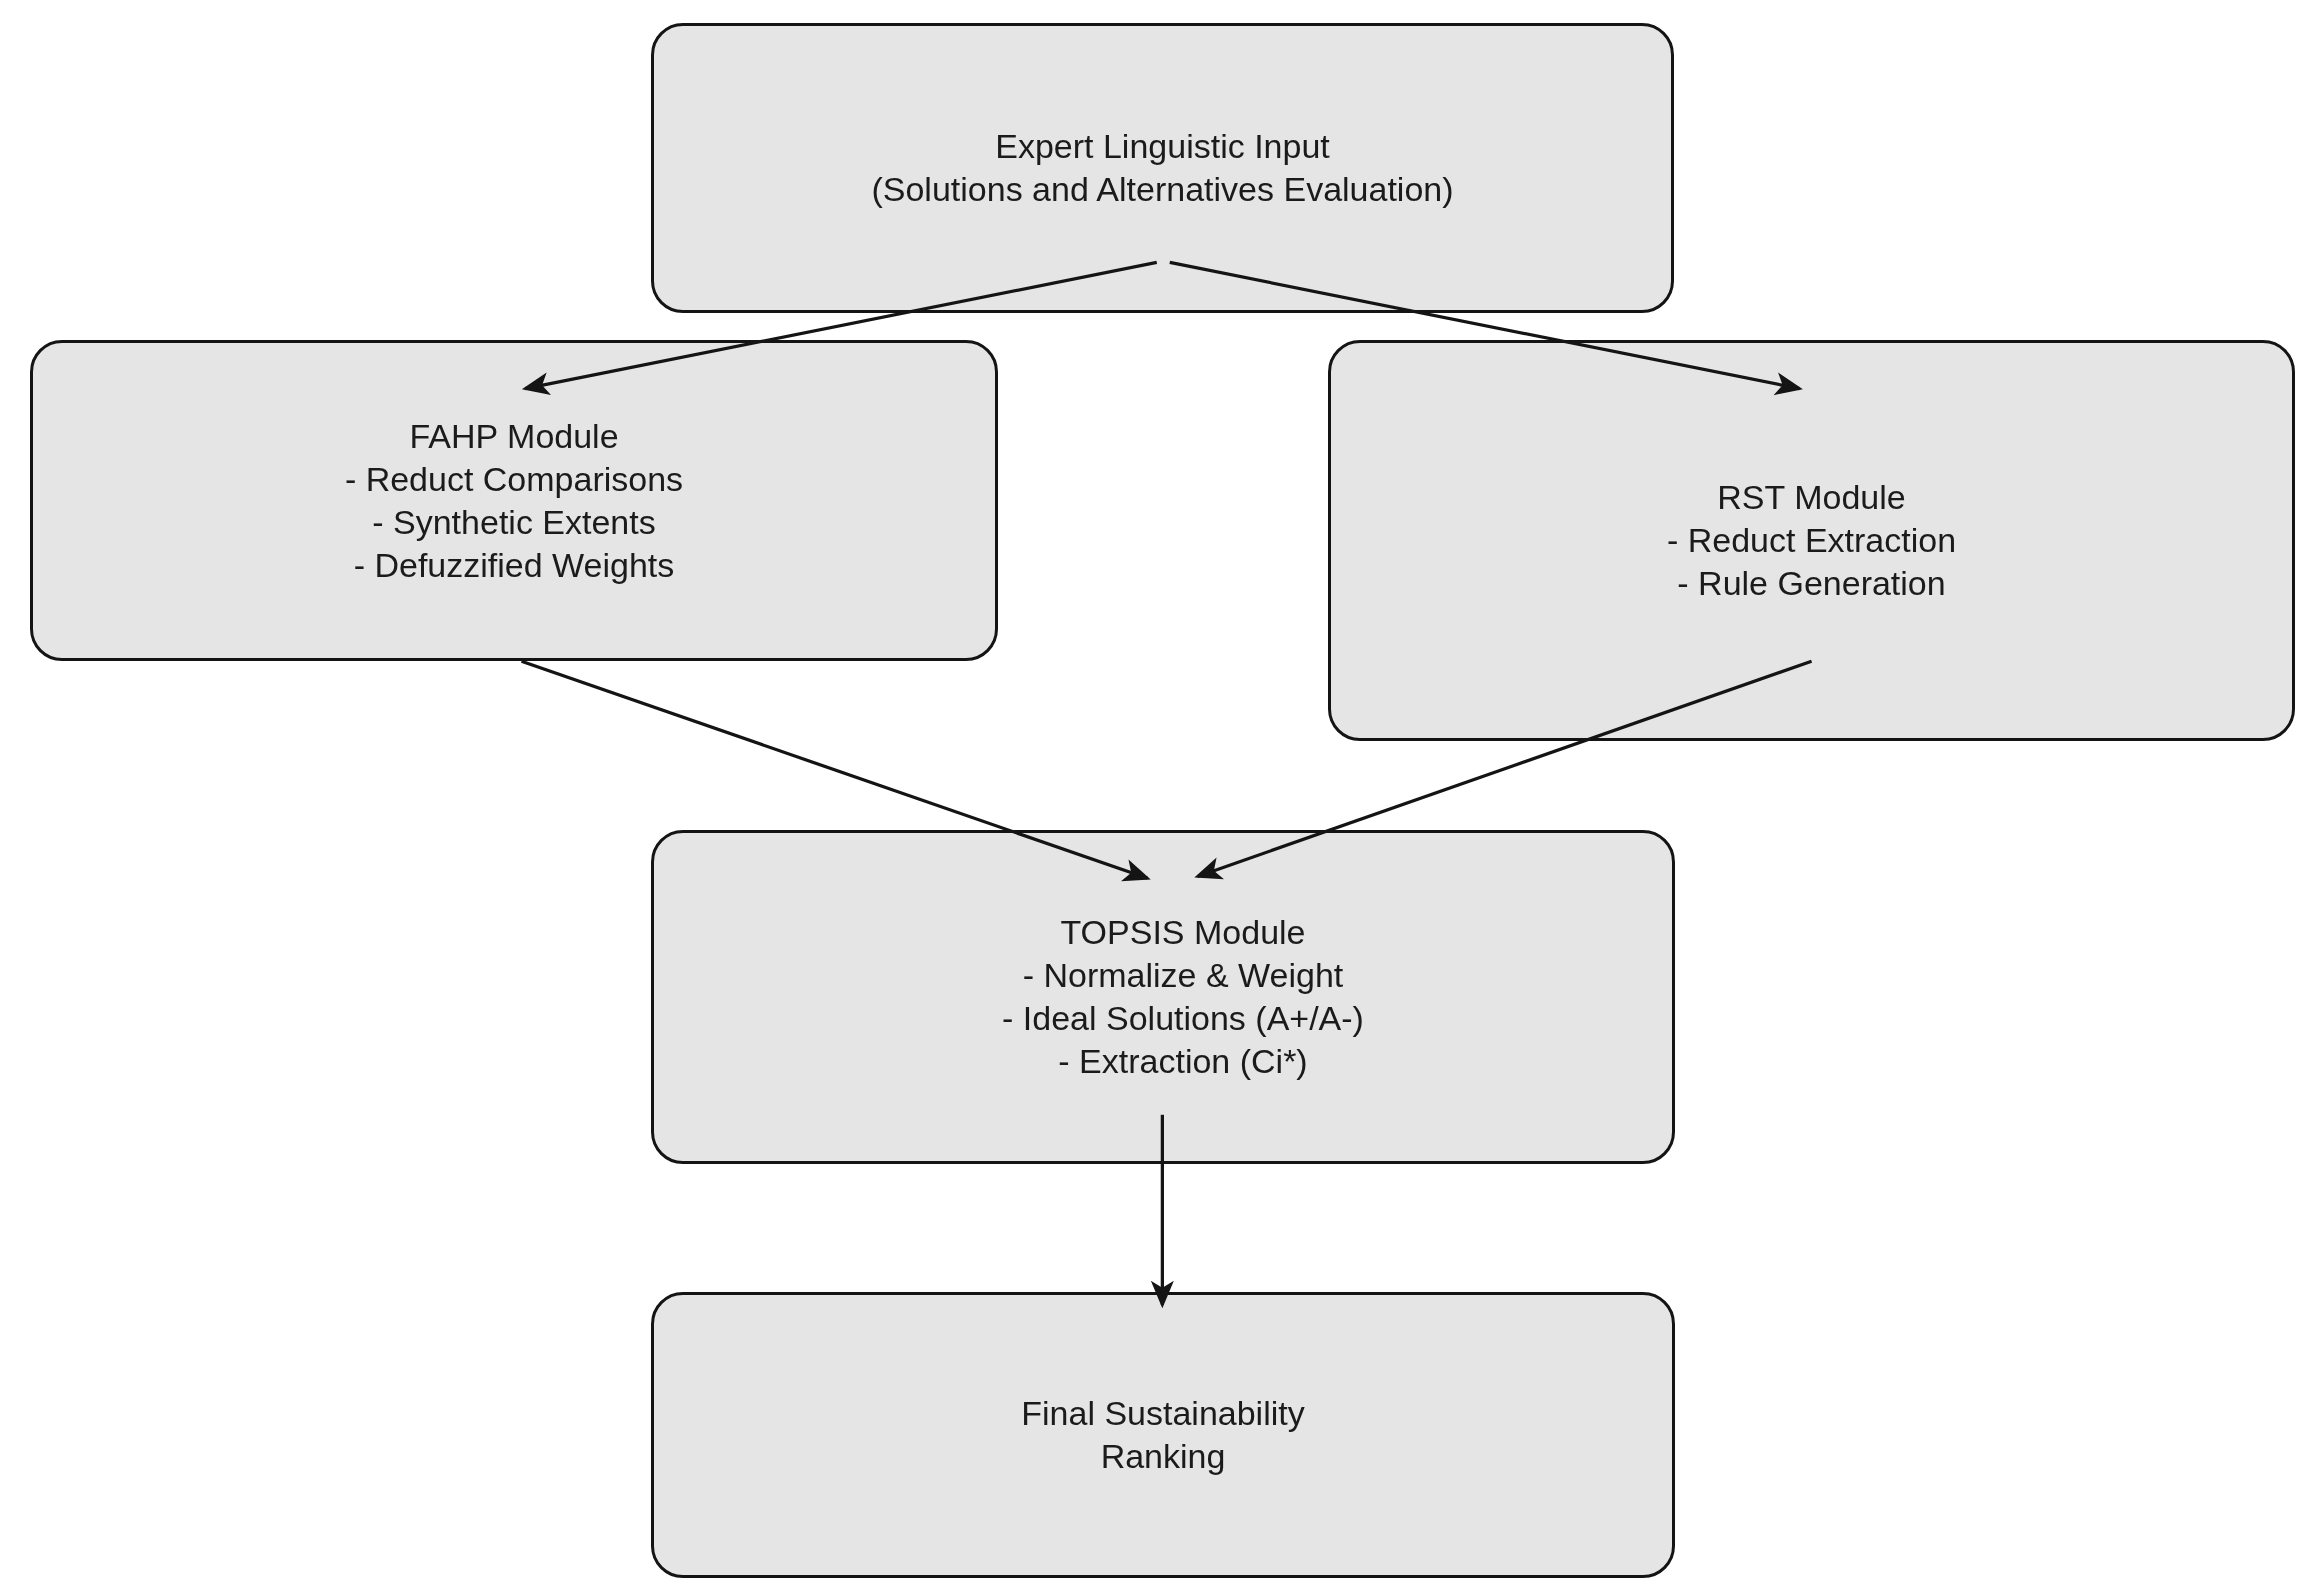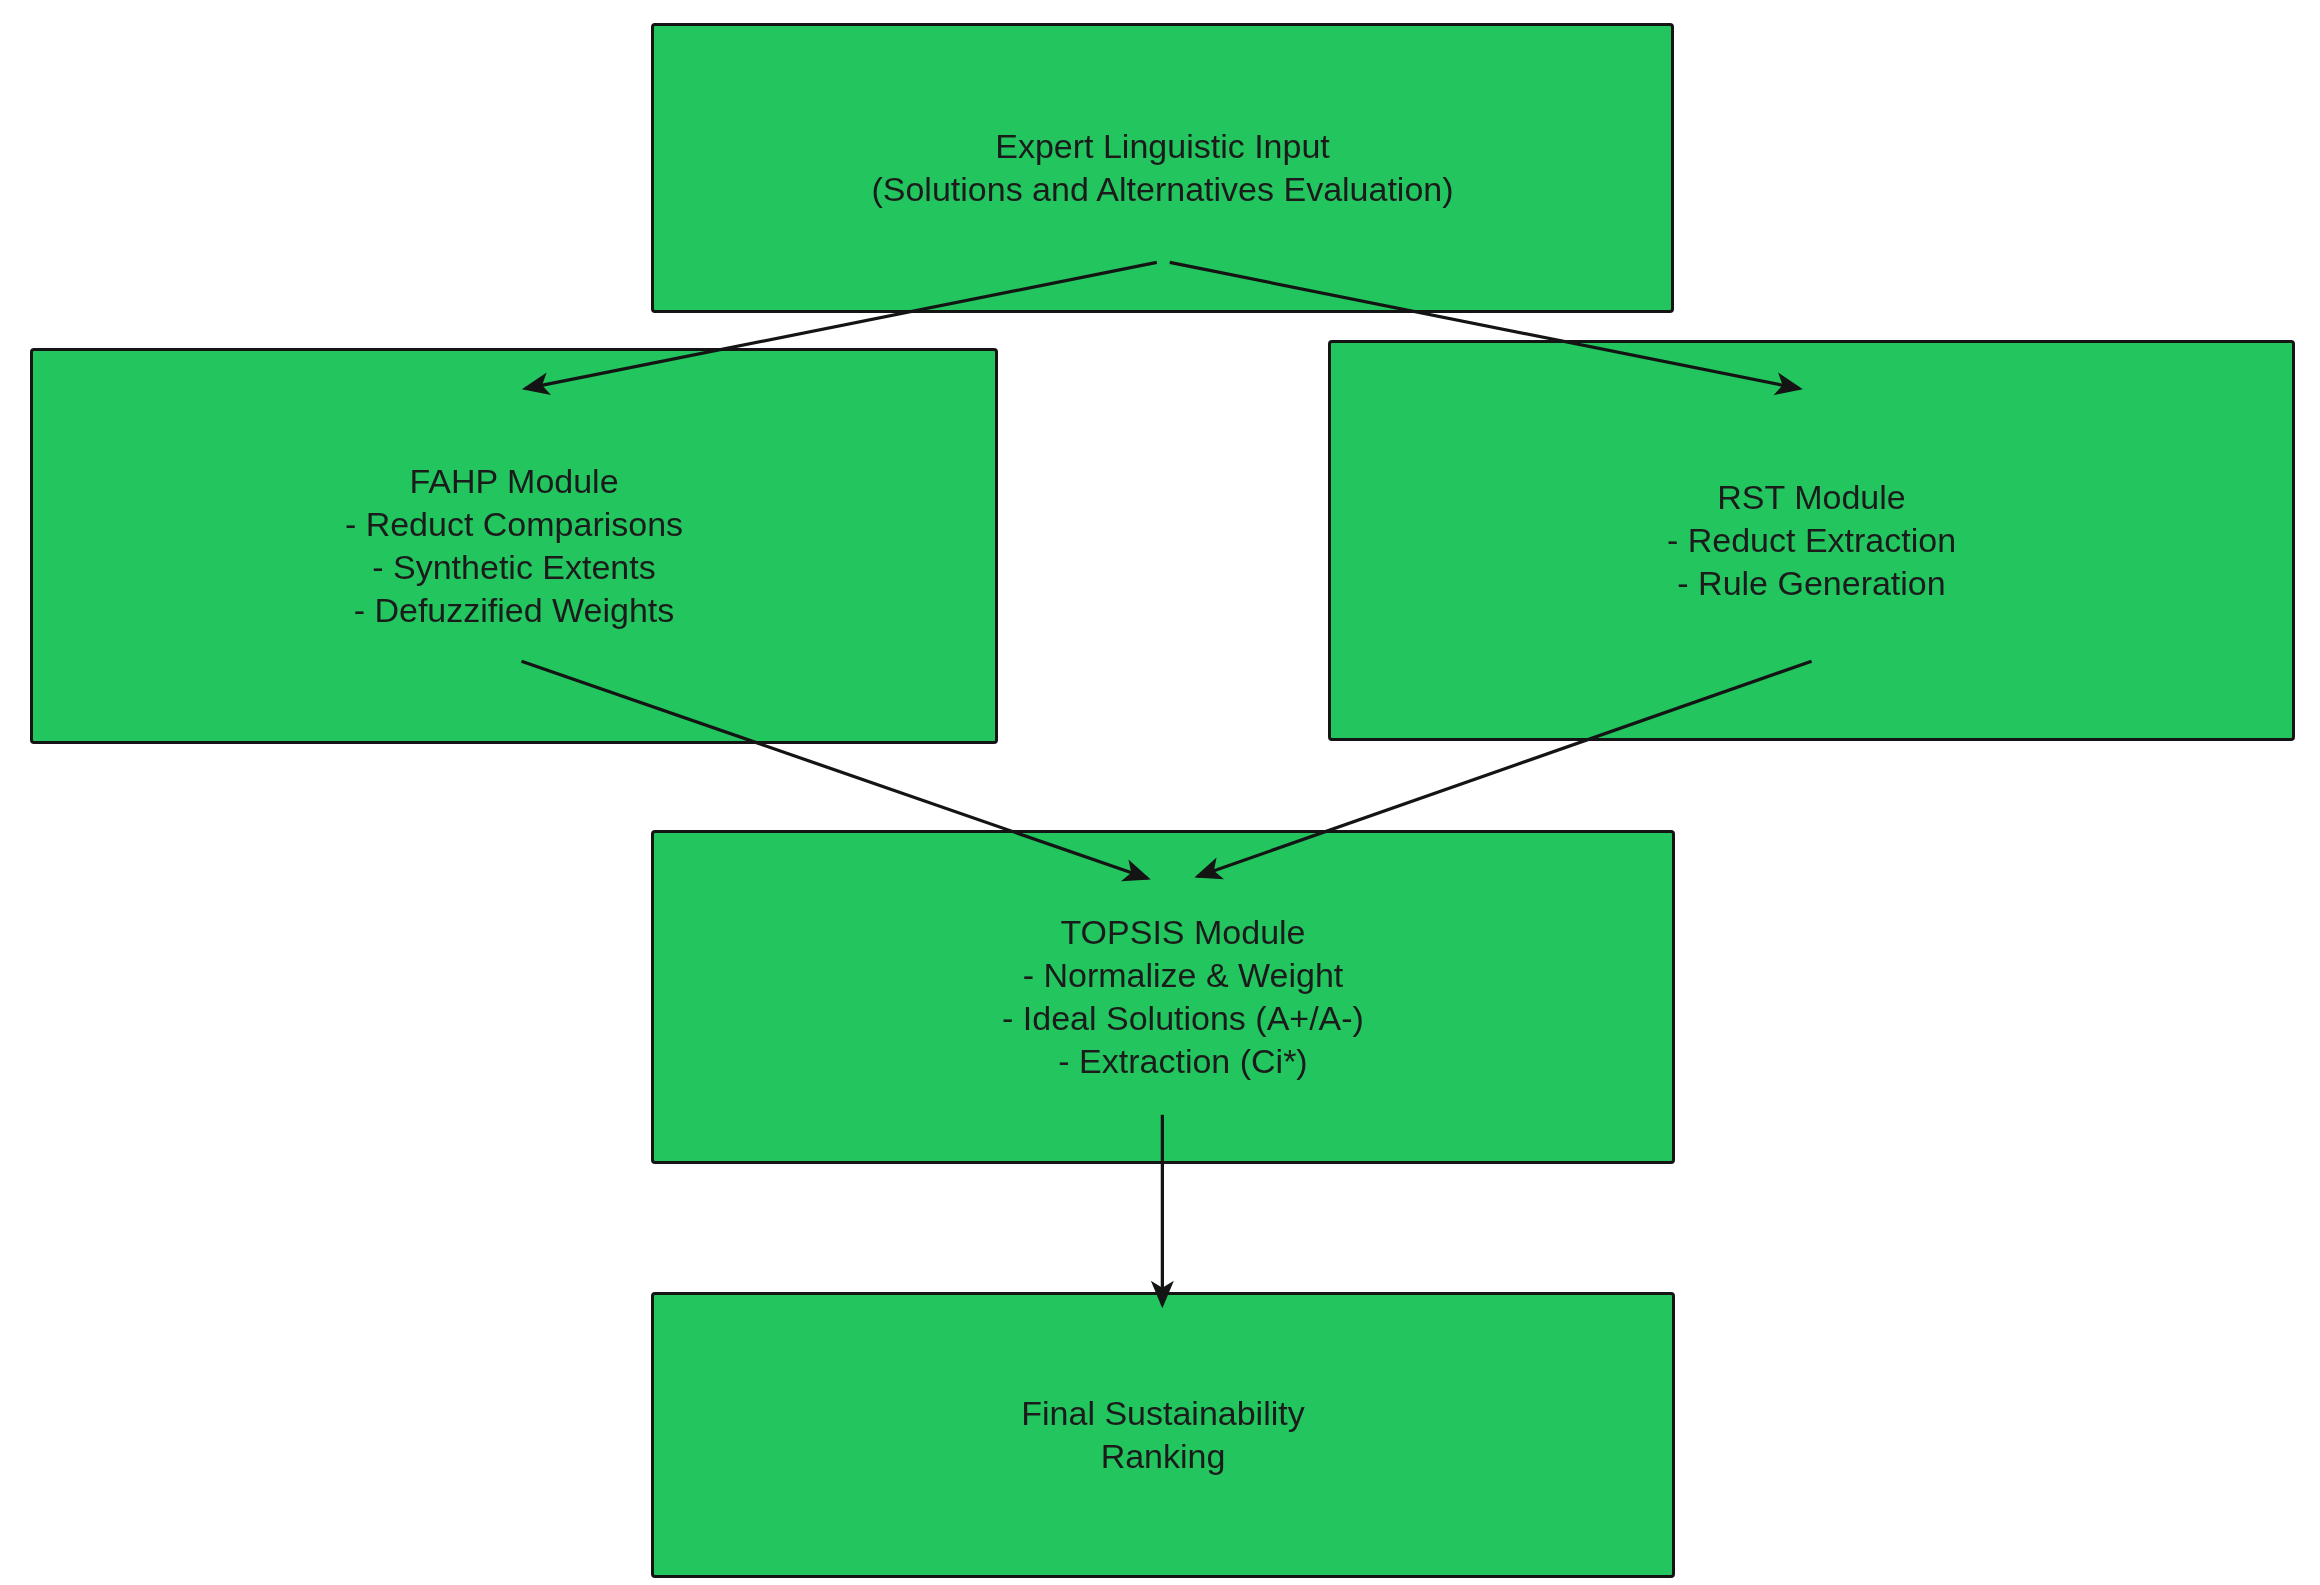--- a/index.html
+++ b/index.html
@@ -12,36 +12,36 @@
     width: 2321px;
     height: 1585px;
     background: #ffffff;
     font-family: "Liberation Sans", sans-serif;
     color: #1b1b1b;
     overflow: hidden;
   }
   .box {
     position: absolute;
     box-sizing: border-box;
-    background: #22c55e;
+    background: #e5e5e5;
     border: 3.7px solid #141414;
-    border-radius: 4px;
+    border-radius: 32px;
     display: flex;
     flex-direction: column;
     align-items: center;
     justify-content: center;
     text-align: center;
     font-size: 34px;
     line-height: 43px;
     font-weight: 400;
     z-index: 1;
   }
   .box div { white-space: nowrap; }
   #box-input  { left: 651px;  top: 23px;   width: 1023px; height: 290px; }
-  #box-fahp   { left: 30px;   top: 340px;  width: 968px; height: 396px; margin-top: 8px; }
+  #box-fahp   { left: 30px;   top: 340px;  width: 968px; height: 321px; }
   #box-rst    { left: 1328px; top: 340px;  width: 967px; height: 401px; }
   #box-topsis { left: 651px;  top: 830px;  width: 1024px; height: 334px; padding-left: 40px; }
   #box-final  { left: 651px;  top: 1292px; width: 1024px; height: 286px; }
   #arrow-layer {
     position: absolute;
     left: 0;
     top: 0;
     width: 2321px;
     height: 1585px;
     z-index: 5;

